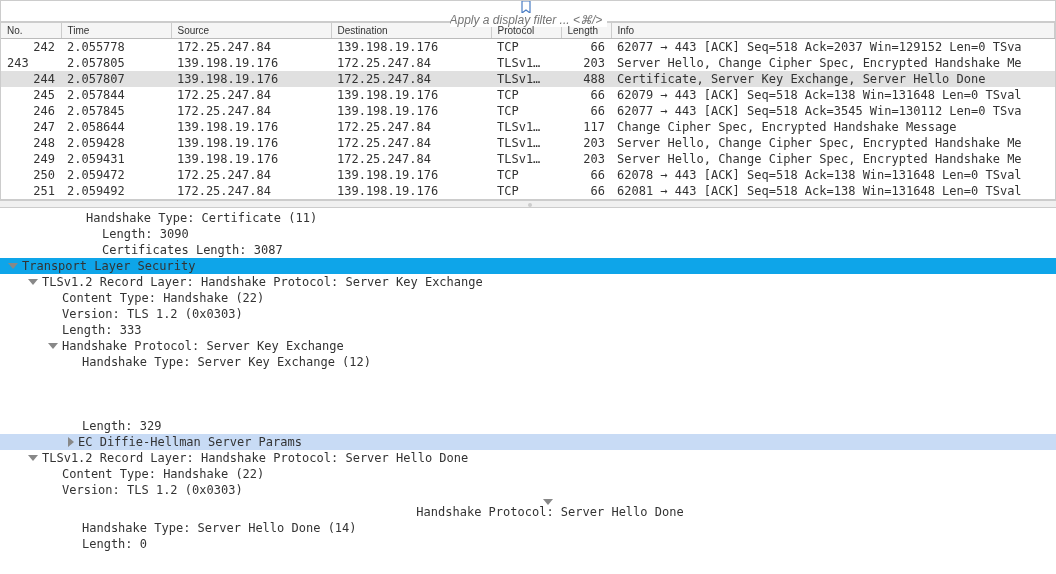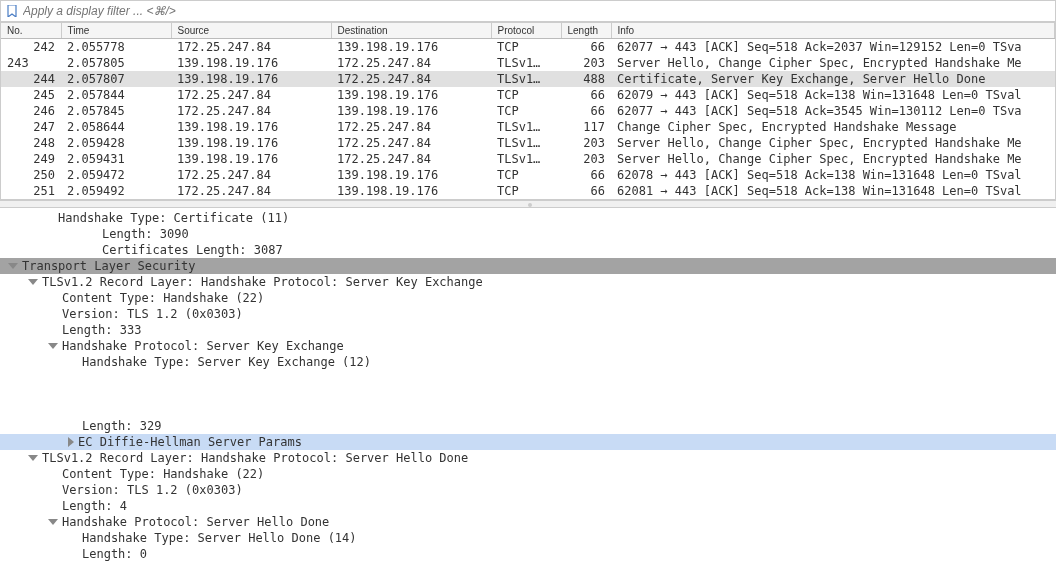--- a/index.html
+++ b/index.html
@@ -12,20 +12,21 @@
   height: 574px;
   overflow: hidden;
 }
 .filter-bar {
   display: flex;
   align-items: center;
   border: 1px solid #ccc;
   background: #fff;
   height: 22px;
   padding: 0 4px;
+  flex-direction: column;
 }
 .filter-bar .bookmark-icon {
   width: 14px;
   height: 14px;
   margin-right: 4px;
   display: flex;
   align-items: center;
   justify-content: center;
 }
 .filter-bar input {
@@ -101,21 +102,21 @@
 .tri.down {
   border-left: 5px solid transparent;
   border-right: 5px solid transparent;
   border-top: 6px solid #888;
 }
 .tri.right {
   border-top: 5px solid transparent;
   border-bottom: 5px solid transparent;
   border-left: 6px solid #888;
 }
-.detail-line.section { background: #a3a3a3; }
+.detail-line.section { background: #0ea5e9; }
 .detail-line.highlight { background: #c8dbf5; }
 </style>
 </head>
 <body>
 
 <div class="filter-bar">
   <span class="bookmark-icon">
     <svg width="10" height="12" viewBox="0 0 10 12">
         <path d="M1 0 h8 v12 l-4 -3 l-4 3 z" fill="none" stroke="#4a7dc4" stroke-width="1.2"></path>
       </svg>
@@ -236,21 +237,21 @@
           <td style="text-align: right;">66</td>
           <td>62081 → 443 [ACK] Seq=518 Ack=138 Win=131648 Len=0 TSval</td>
         </tr>
       </tbody>
   </table>
 </div>
 
 <div class="divider-bar"></div>
 
 <div class="details-pane" id="details">
-    <div class="detail-line" style="padding-left: 44px;">
+    <div class="detail-line" style="padding-left: 72px;">
       <span style="display: inline-block; width: 14px;"></span>
       <span>Handshake Type: Certificate (11)</span>
     </div>
     <div class="detail-line" style="padding-left: 88px;">
       <span style="display: inline-block; width: 14px;"></span>
       <span>Length: 3090</span>
     </div>
     <div class="detail-line" style="padding-left: 88px;">
       <span style="display: inline-block; width: 14px;"></span>
       <span>Certificates Length: 3087</span>
@@ -296,25 +297,21 @@
       <span>TLSv1.2 Record Layer: Handshake Protocol: Server Hello Done</span>
     </div>
     <div class="detail-line" style="padding-left: 48px;">
       <span style="display: inline-block; width: 14px;"></span>
       <span>Content Type: Handshake (22)</span>
     </div>
     <div class="detail-line" style="padding-left: 48px;">
       <span style="display: inline-block; width: 14px;"></span>
       <span>Version: TLS 1.2 (0x0303)</span>
     </div>
-    <div class="detail-line" style="padding-left: 48px;">
-      <span style="display: inline-block; width: 14px;"></span>
-      <span>Length: 4</span>
-    </div>
-    <div class="detail-line" style="padding-left: 48px;">
+    <div class="detail-line" style="padding-left: 48px; flex-direction: column;">
       <span class="tri down"></span>
       <span>Handshake Protocol: Server Hello Done</span>
     </div>
     <div class="detail-line" style="padding-left: 68px;">
       <span style="display: inline-block; width: 14px;"></span>
       <span>Handshake Type: Server Hello Done (14)</span>
     </div>
     <div class="detail-line" style="padding-left: 68px;">
       <span style="display: inline-block; width: 14px;"></span>
       <span>Length: 0</span>

